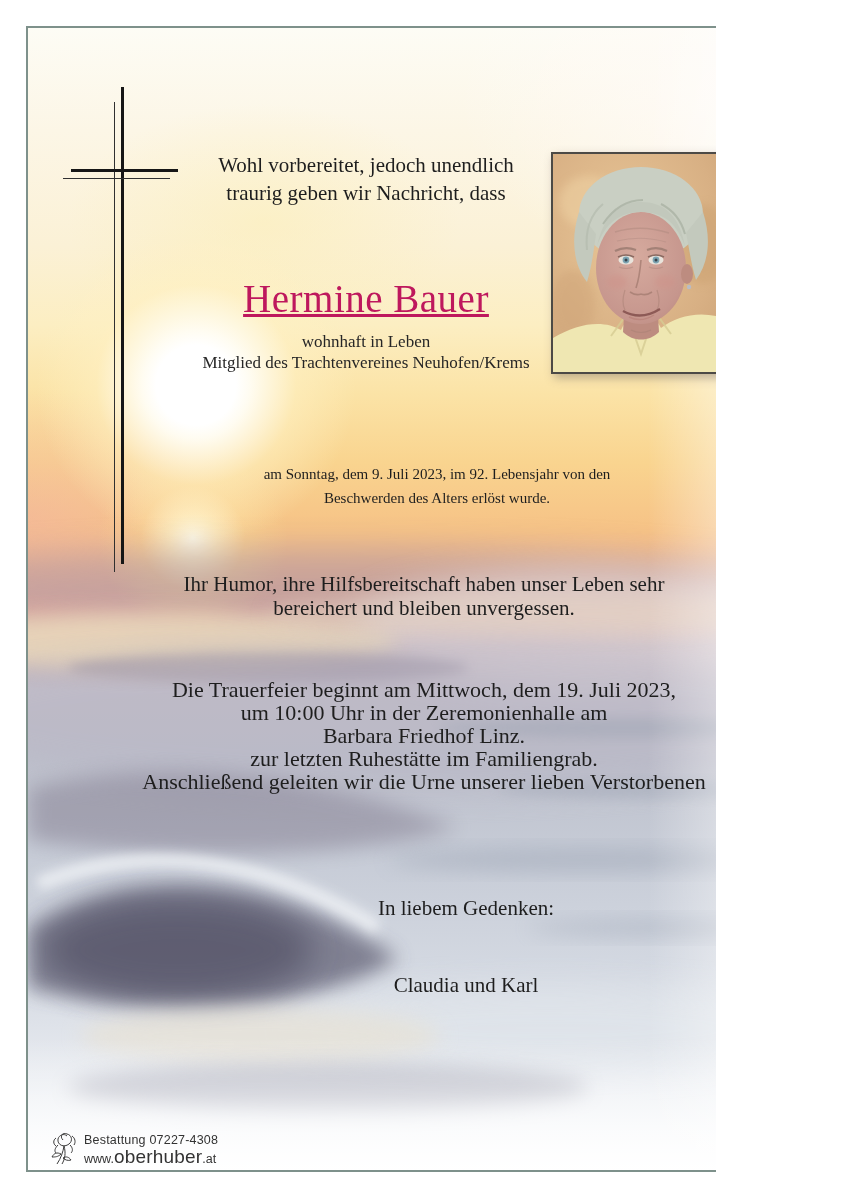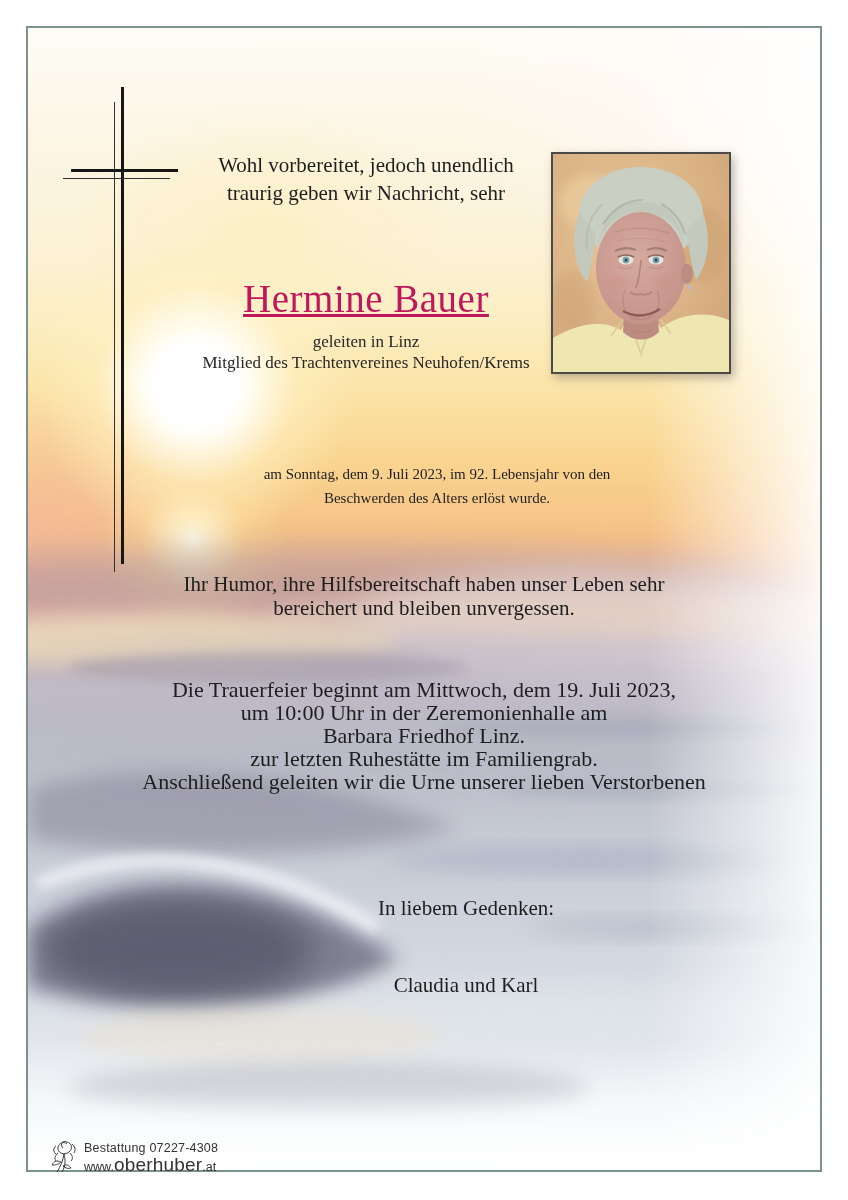--- a/index.html
+++ b/index.html
@@ -3,21 +3,21 @@
 <meta charset="utf-8">
 <style>
   html, body {
     margin: 0; padding: 0;
     width: 848px; height: 1200px;
     background: #ffffff;
     font-family: "Liberation Serif", serif;
   }
   .card {
     position: relative;
-    width: 848px; height: 1200px;
+    width: 716px; height: 1200px;
     background: #ffffff;
     overflow: hidden;
   }
   
   .bg {
     position: absolute; left: 28px; top: 28px;
     width: 794px; height: 1144px;
     overflow: hidden;
     background:
       
@@ -80,21 +80,20 @@
   #funeral    { top: 678px; font-size: 22px; line-height: 23px; }
   #closing    { top: 896px; font-size: 21px; }
   #mourners   { top: 973px; font-size: 21px; }
 
   
   .footer {
     position: absolute; left: 49px; top: 1130px;
     display: flex; align-items: flex-end;
     color: #333333;
     font-family: "Liberation Sans", sans-serif;
-    margin-top: 8px;
   }
   .footer .emblem { width: 30px; height: 36px; margin-right: 5px; }
   .footer .lines { line-height: 1; }
   .footer .l1 { font-size: 12.5px; letter-spacing: 0.2px; margin-bottom: 1px; }
   .footer .l2 { font-size: 12.5px; }
   .footer .l2 .big { font-size: 19px; letter-spacing: 0.2px; }
 </style>
 </head>
 <body>
 
@@ -229,28 +228,28 @@
       <path d="M76,163 Q88,169 101,161" stroke="#b57d74" stroke-width="1.4" fill="none" opacity="0.6"></path>
       <path d="M78,176 Q88,181 98,176" stroke="#a87f74" stroke-width="1.2" fill="none" opacity="0.5"></path>
 
       <ellipse cx="134" cy="120" rx="6" ry="10" fill="#bd8c80"></ellipse>
       <circle cx="136" cy="133" r="2.2" fill="#b8bcc6"></circle>
     </svg>
   </div>
 
   <div class="t col-left" id="intro">
     <div>Wohl vorbereitet, jedoch unendlich</div>
-    <div>traurig geben wir Nachricht, sehr</div>
+    <div>traurig geben wir Nachricht, dass</div>
   </div>
 
 
   <div class="t col-left" id="deceased-name">Hermine Bauer</div>
 
   <div class="t col-left" id="details">
-    <div>geleiten in Linz</div>
+    <div>wohnhaft in Leben</div>
     <div>Mitglied des Trachtenvereines Neuhofen/Krems</div>
   </div>
 
   <div class="t col-page" id="death">
     <div>am Sonntag, dem 9. Juli 2023, im 92. Lebensjahr von den</div>
     <div>Beschwerden des Alters erlöst wurde.</div>
   </div>
 
   <div class="t col-page" id="tribute">
     <div>Ihr Humor, ihre Hilfsbereitschaft haben unser Leben sehr</div>

